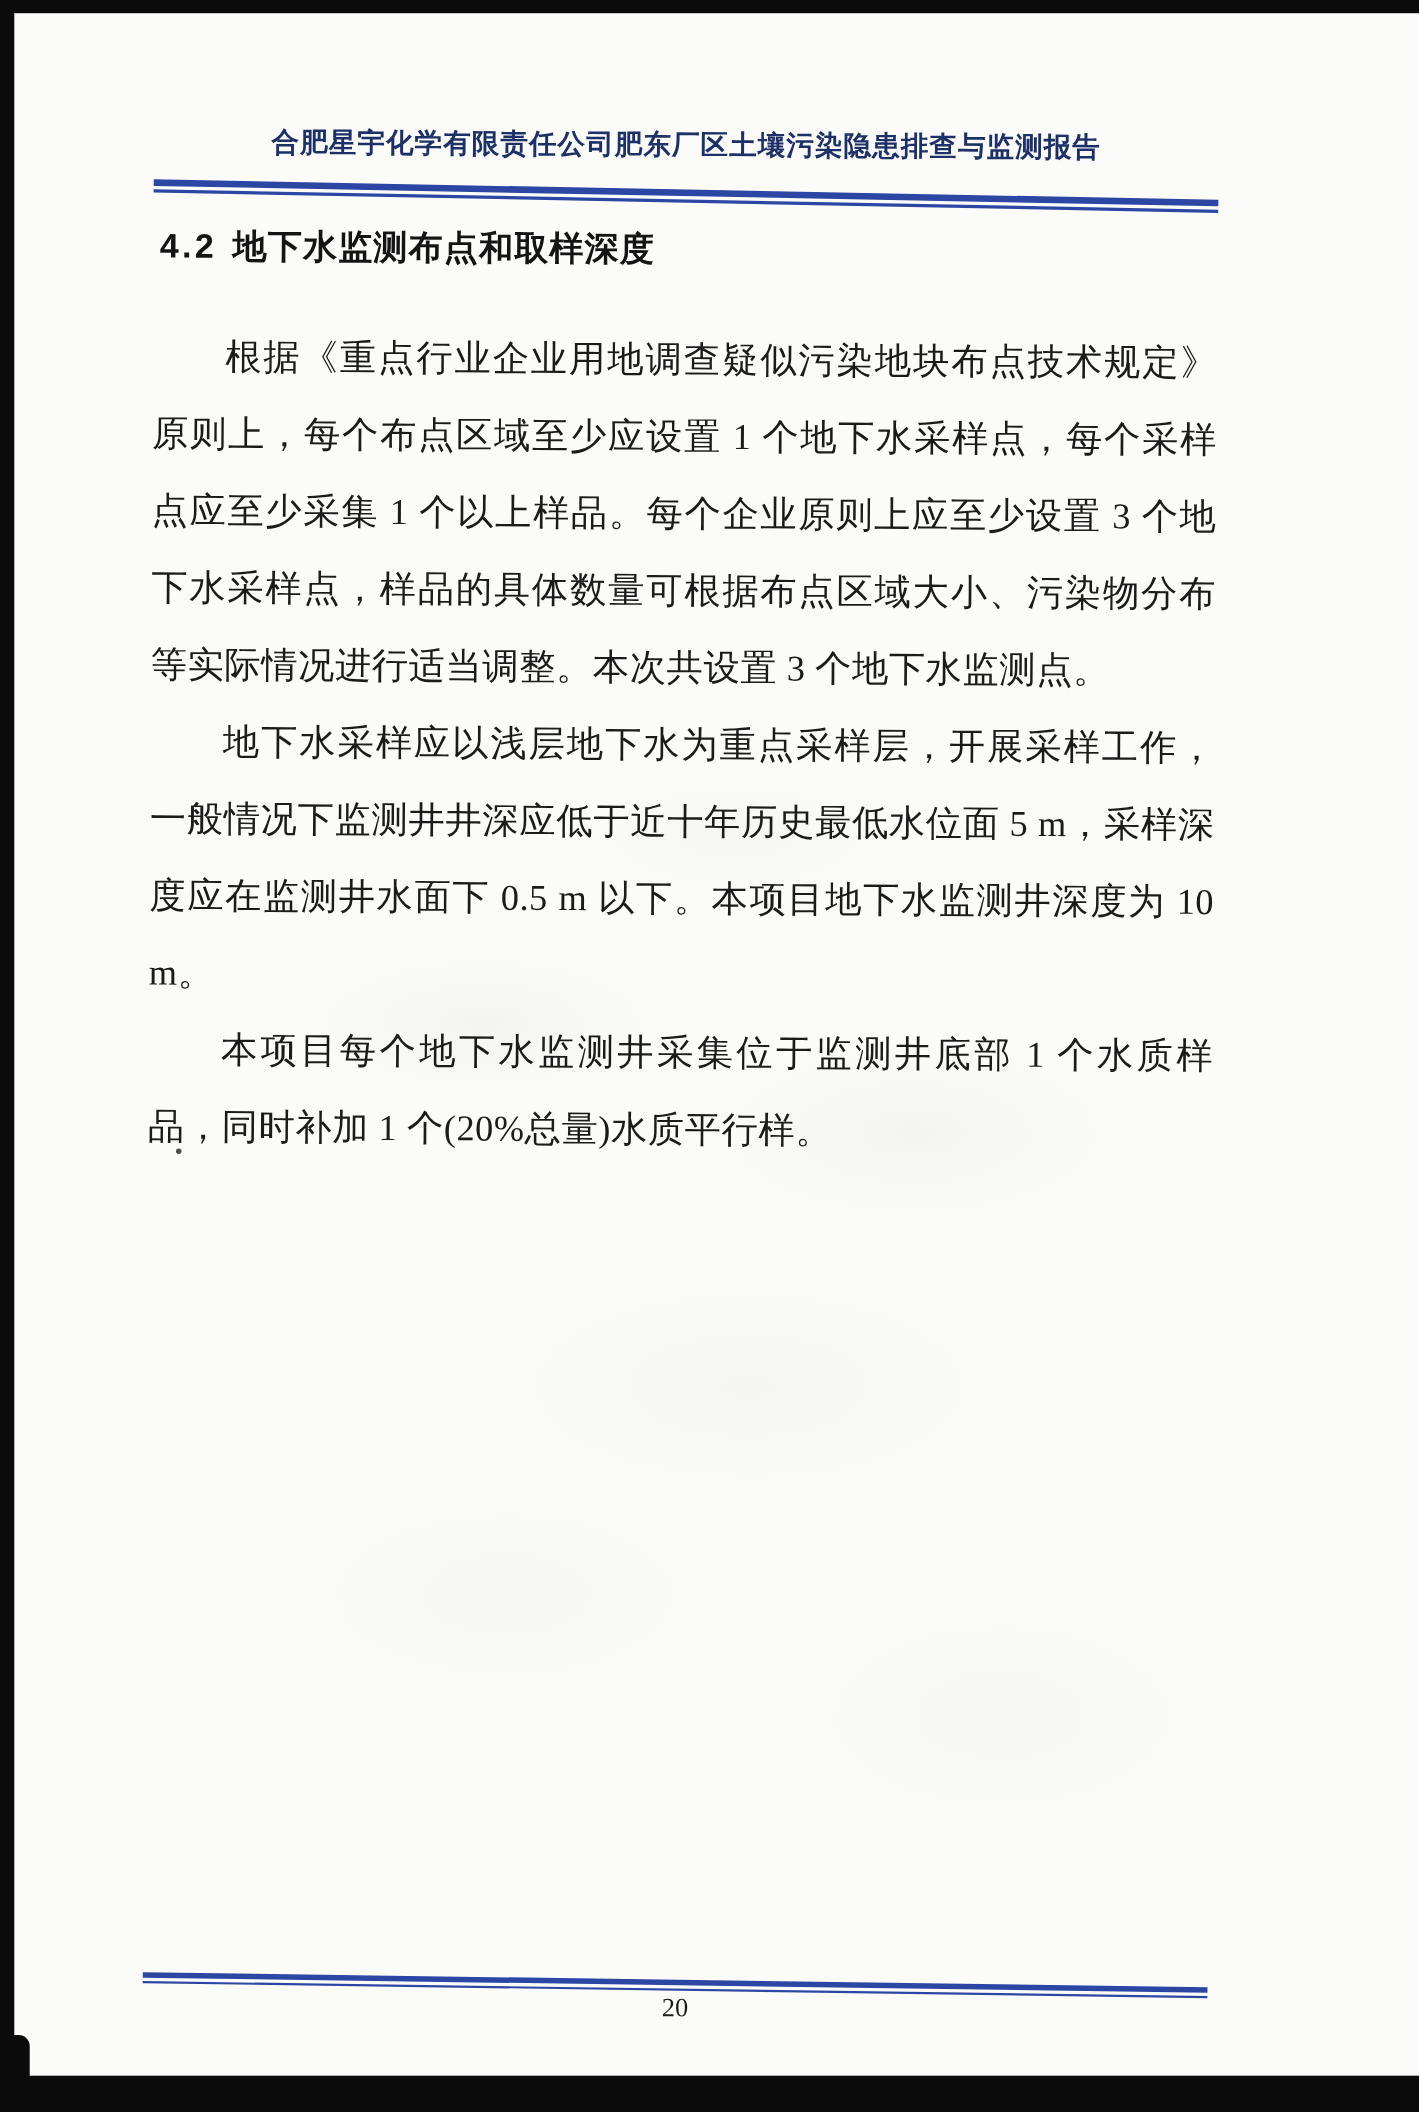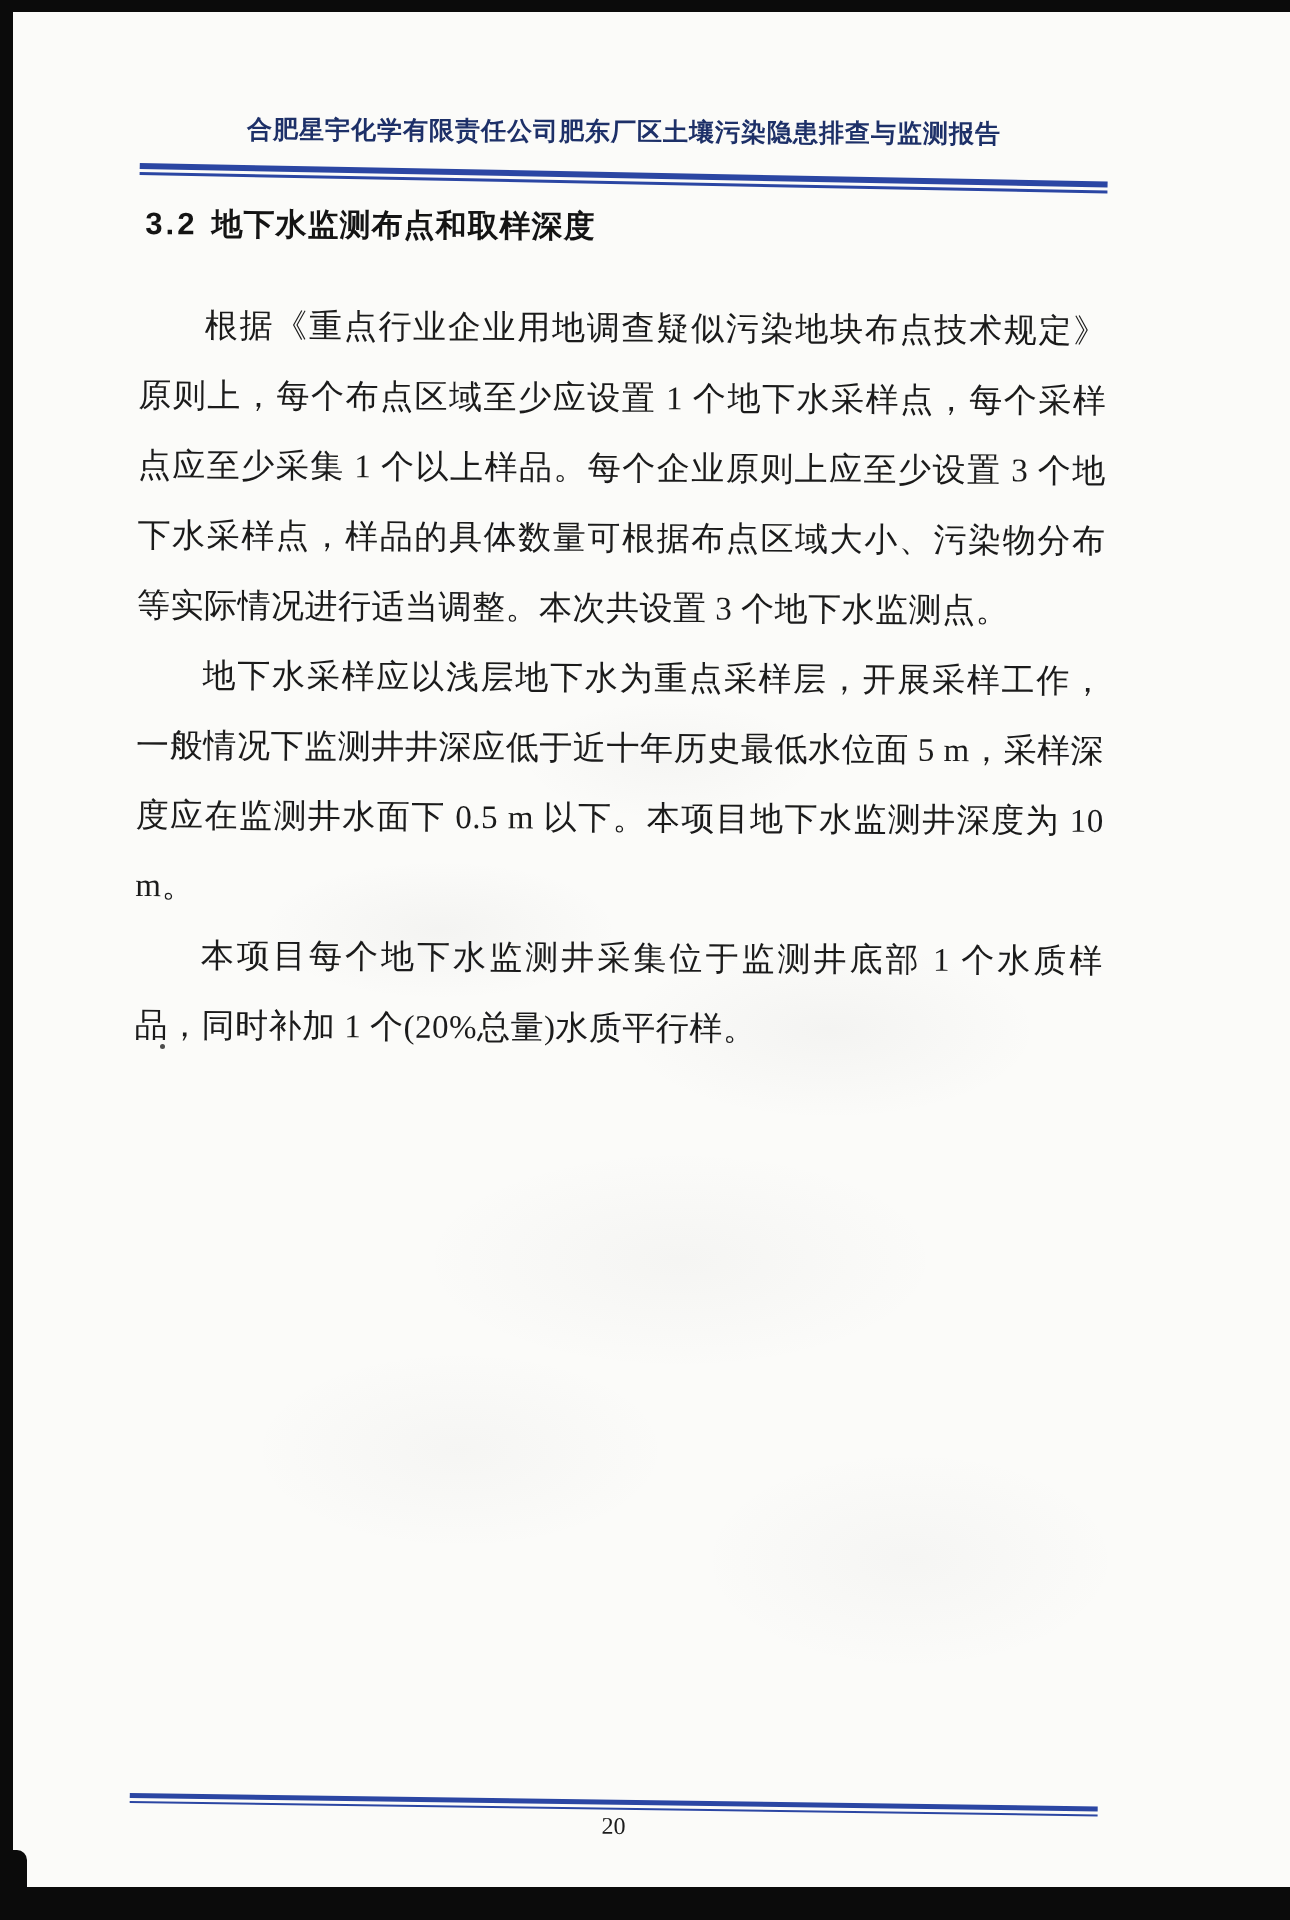--- a/index.html
+++ b/index.html
@@ -125,21 +125,21 @@
 <div class="sheet">
 
   <div class="header-title">合肥星宇化学有限责任公司肥东厂区土壤污染隐患排查与监测报告</div>
 
   <div class="rule header-rule">
     <div class="thick"></div>
     <div class="thin"></div>
   </div>
 
   <h2 class="section-heading">
-    <span class="sec-num">3.2</span><span>地下水监测布点和取样深度</span>
+    <span class="sec-num">4.2</span><span>地下水监测布点和取样深度</span>
   </h2>
 
   <div class="body-text">
     <p>根据《重点行业企业用地调查疑似污染地块布点技术规定》原则上，每个布点区域至少应设置 1 个地下水采样点，每个采样点应至少采集 1 个以上样品。每个企业原则上应至少设置 3 个地下水采样点，样品的具体数量可根据布点区域大小、污染物分布等实际情况进行适当调整。本次共设置 3 个地下水监测点。</p>
     <p>地下水采样应以浅层地下水为重点采样层，开展采样工作，一般情况下监测井井深应低于近十年历史最低水位面 5 m，采样深度应在监测井水面下 0.5 m 以下。本项目地下水监测井深度为 10 m。</p>
     <p>本项目每个地下水监测井采集位于监测井底部 1 个水质样品，同时补加 1 个(20%总量)水质平行样。</p>
   </div>
 
   <div class="rule footer-rule">
     <div class="thick"></div>

